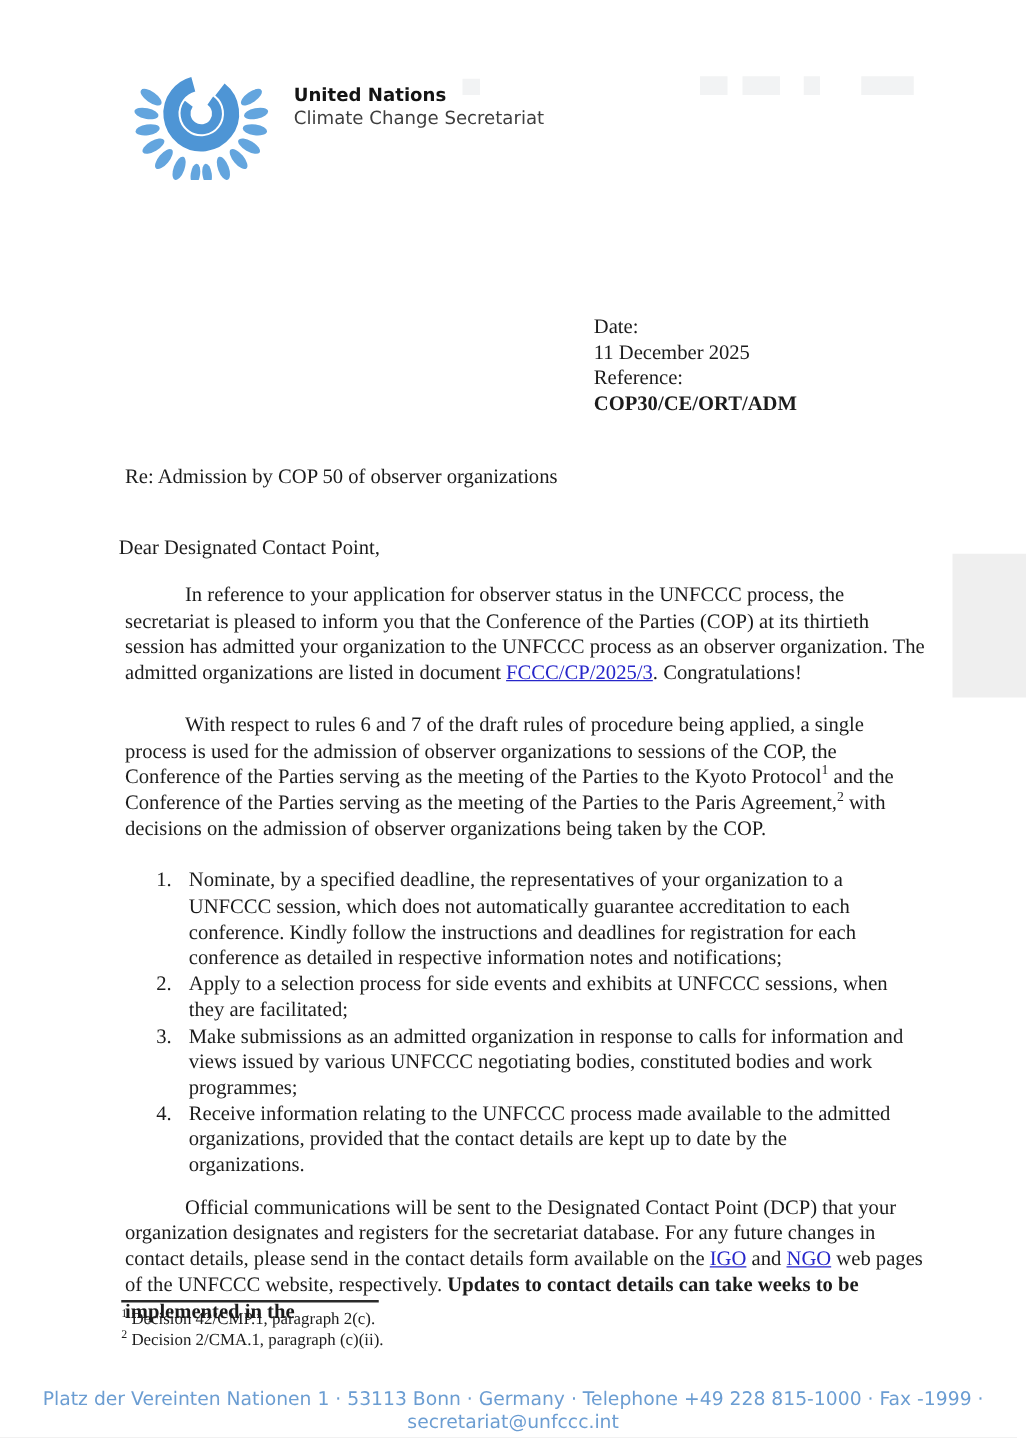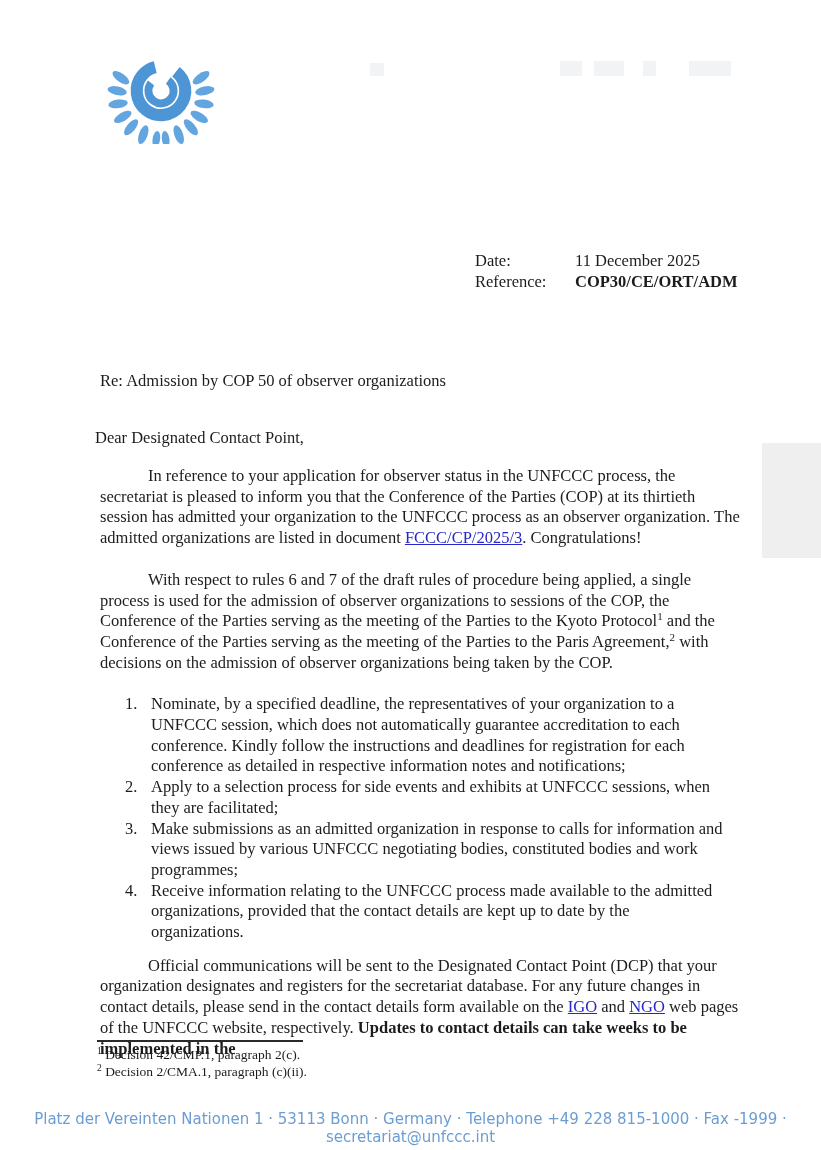--- a/index.html
+++ b/index.html
@@ -17,21 +17,21 @@
   .hdr-block{position:absolute;top:68px;font-family:"DejaVu Sans", sans-serif;}
   .hdr-en{left:235px;}
   .hdr-fr{left:468px;}
   .hdr-title{font-weight:bold;font-size:14.5px;color:#141414;line-height:18px;}
   .hdr-sub{font-size:14.5px;color:#3e3e3e;line-height:18px;}
   
   .artifact{position:absolute;background:#f2f3f4;}
   .artifact.band{background:#efefef;}
   
   .meta{position:absolute;left:475px;top:251px;font-size:16.5px;line-height:20.5px;}
-  .meta-row{display:flex;}
+  .meta-row{display:flex;flex-direction:column;}
   .meta-label{width:100px;flex:none;}
   .meta-value{white-space:nowrap;}
   .meta-value.bold{font-weight:bold;}
   
   .subject{position:absolute;left:100px;top:371px;font-size:16.5px;}
   .salutation{position:absolute;left:95px;top:428px;font-size:16.5px;}
   .body{position:absolute;left:100px;top:462px;width:644px;font-size:16.5px;line-height:20.7px;}
   .para{margin:0 0 21px 0;}
   .indent{text-indent:48px;}
   .para.lead{margin-top:4px;}
@@ -86,20 +86,24 @@
         <ellipse cx="0" cy="0" rx="4" ry="9" transform="translate(55 100) rotate(-172)"></ellipse>
         <ellipse cx="0" cy="0" rx="4" ry="9" transform="translate(65 100) rotate(172)"></ellipse>
       </g>
       <g>
         <circle cx="60" cy="48" r="26" fill="none" stroke="#4e95d5" stroke-width="13" stroke-dasharray="139 24.4" transform="rotate(-52 60 48)"></circle>
         <circle cx="60" cy="48" r="13.5" fill="none" stroke="#4e95d5" stroke-width="8.5" stroke-dasharray="64 20.8" transform="rotate(-55 60 48)"></circle>
       </g>
     </svg>
   </div>
 
+  <div class="hdr-block hdr-en">
+    <div class="hdr-title">United Nations</div>
+    <div class="hdr-sub">Climate Change Secretariat</div>
+  </div>
 
   <div class="meta">
     <div class="meta-row">
       <span class="meta-label">Date:</span>
       <span class="meta-value">11 December 2025</span>
     </div>
     <div class="meta-row">
       <span class="meta-label">Reference:</span>
       <span class="meta-value bold">COP30/CE/ORT/ADM</span>
     </div>

